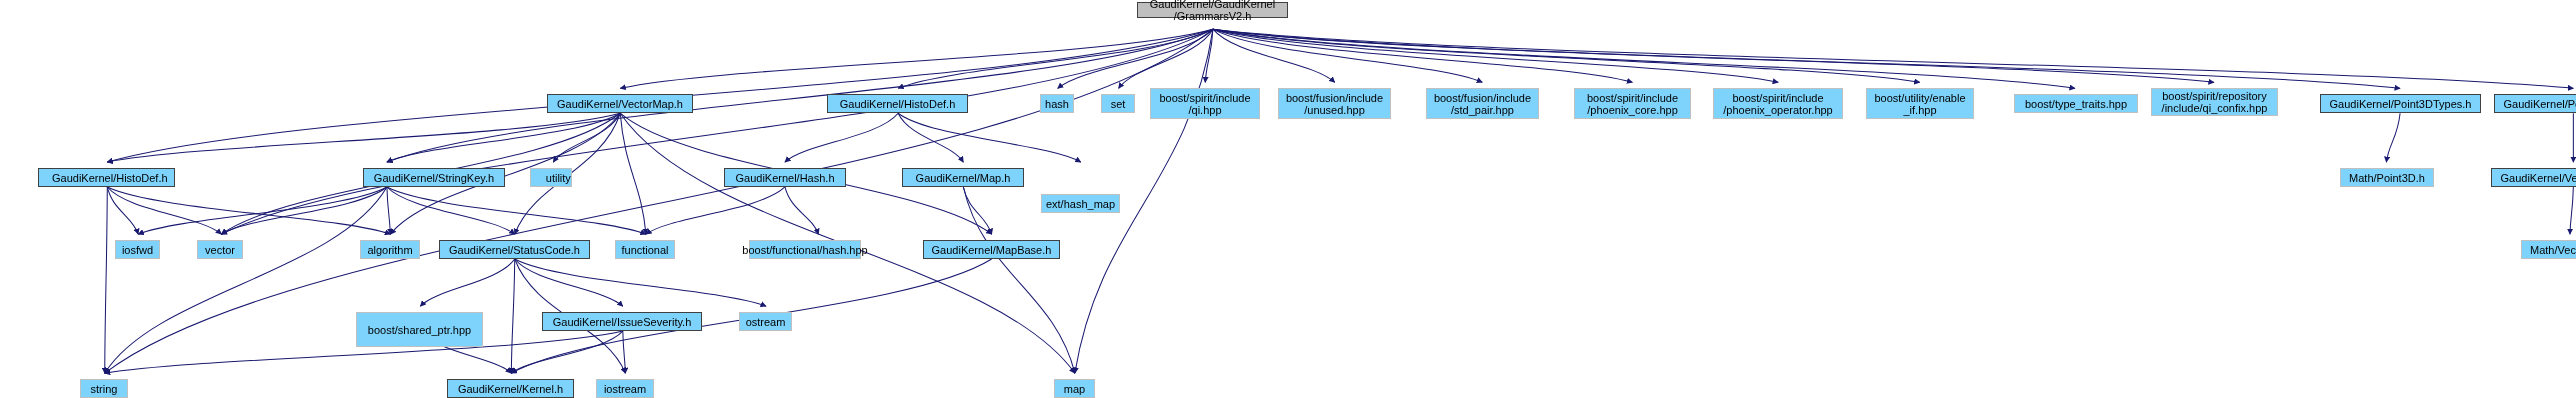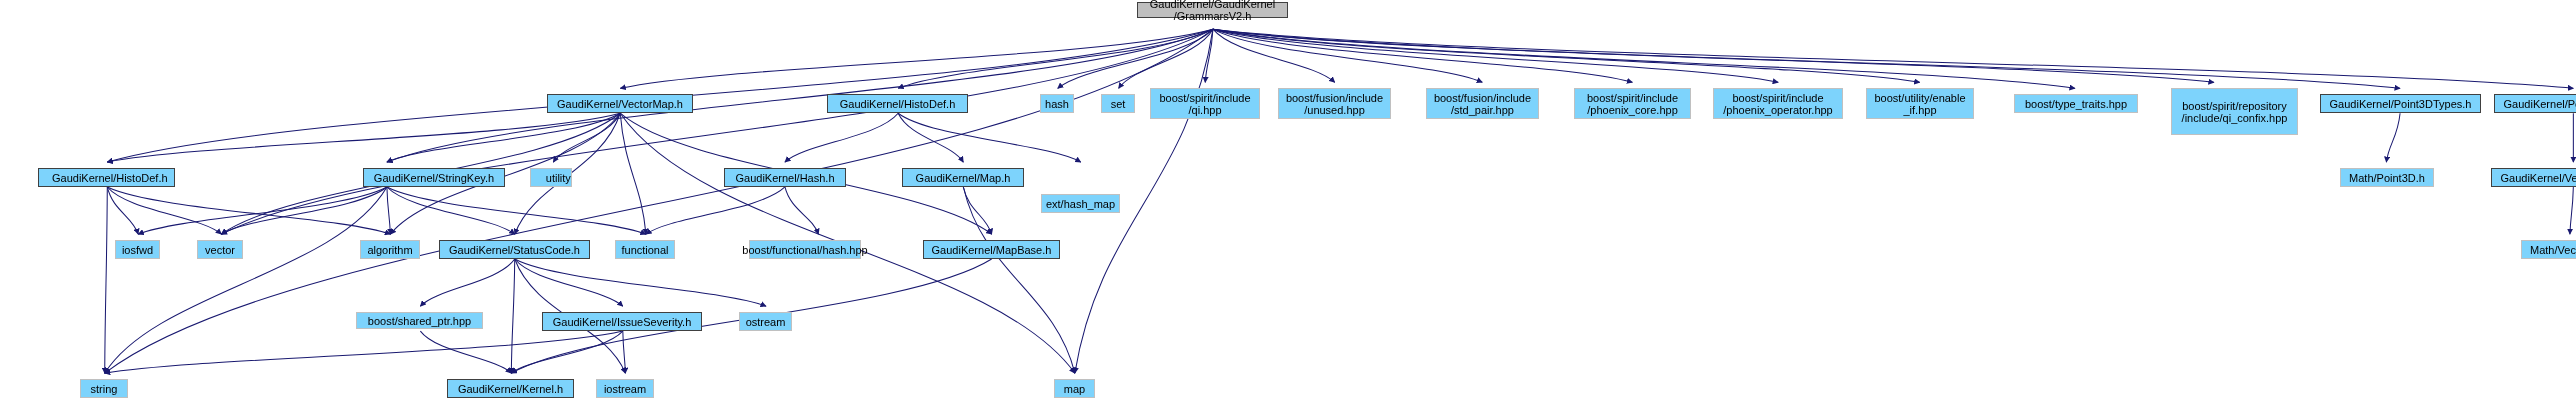--- a/index.html
+++ b/index.html
@@ -115,41 +115,41 @@
 /unused.hpp</div>
       <div class="node ext" style="left: 1426px; top: 88px; width: 113px; height: 31px;">boost/fusion/include
 /std_pair.hpp</div>
       <div class="node ext" style="left: 1574px; top: 88px; width: 117px; height: 31px;">boost/spirit/include
 /phoenix_core.hpp</div>
       <div class="node ext" style="left: 1713px; top: 88px; width: 130px; height: 31px;">boost/spirit/include
 /phoenix_operator.hpp</div>
       <div class="node ext" style="left: 1866px; top: 88px; width: 108px; height: 31px;">boost/utility/enable
 _if.hpp</div>
       <div class="node ext" style="left: 2014px; top: 94px; width: 124px; height: 19px;">boost/type_traits.hpp</div>
-      <div class="node ext" style="left: 2151px; top: 88px; width: 127px; height: 47px; margin-left: 20px;">boost/spirit/repository
+      <div class="node ext" style="left: 2151px; top: 88px; width: 127px; height: 28px;">boost/spirit/repository
 /include/qi_confix.hpp</div>
       <div class="node proj" style="left: 2320px; top: 94px; width: 161px; height: 19px;">GaudiKernel/Point3DTypes.h</div>
       <div class="node proj" style="left: 2494px; top: 94px; width: 161px; height: 19px;">GaudiKernel/Point4DTypes.h</div>
       <div class="node proj" style="left: 38px; top: 168px; width: 137px; height: 19px; padding-left: 10px;">GaudiKernel/HistoDef.h</div>
       <div class="node proj" style="left: 315px; top: 168px; width: 142px; height: 19px; margin-left: 48px;">GaudiKernel/StringKey.h</div>
       <div class="node ext" style="left: 530px; top: 168px; width: 42px; height: 19px; padding-left: 18px;">utility</div>
       <div class="node proj" style="left: 724px; top: 168px; width: 122px; height: 19px;">GaudiKernel/Hash.h</div>
       <div class="node proj" style="left: 902px; top: 168px; width: 122px; height: 19px;">GaudiKernel/Map.h</div>
       <div class="node ext" style="left: 1041px; top: 168px; width: 79px; height: 19px; margin-top: 26px;">ext/hash_map</div>
       <div class="node ext" style="left: 2340px; top: 168px; width: 94px; height: 19px;">Math/Point3D.h</div>
       <div class="node proj" style="left: 2491px; top: 168px; width: 167px; height: 19px;">GaudiKernel/Vector4DTypes.h</div>
       <div class="node ext" style="left: 115px; top: 240px; width: 45px; height: 19px;">iosfwd</div>
       <div class="node ext" style="left: 197px; top: 240px; width: 46px; height: 19px;">vector</div>
       <div class="node ext" style="left: 360px; top: 240px; width: 60px; height: 19px;">algorithm</div>
       <div class="node proj" style="left: 439px; top: 240px; width: 151px; height: 19px;">GaudiKernel/StatusCode.h</div>
       <div class="node ext" style="left: 615px; top: 240px; width: 60px; height: 19px;">functional</div>
       <div class="node ext" style="left: 749px; top: 240px; width: 112px; height: 19px;">boost/functional/hash.hpp</div>
       <div class="node proj" style="left: 923px; top: 240px; width: 137px; height: 19px;">GaudiKernel/MapBase.h</div>
       <div class="node ext" style="left: 2521px; top: 240px; width: 100px; height: 19px;">Math/Vector4D.h</div>
-      <div class="node ext" style="left: 356px; top: 312px; width: 127px; height: 17px;">boost/shared_ptr.hpp</div>
+      <div class="node ext" style="left: 356px; top: 312px; width: 127px; height: 35px;">boost/shared_ptr.hpp</div>
       <div class="node proj" style="left: 542px; top: 312px; width: 160px; height: 19px;">GaudiKernel/IssueSeverity.h</div>
       <div class="node ext" style="left: 739px; top: 312px; width: 53px; height: 19px;">ostream</div>
       <div class="node ext" style="left: 80px; top: 379px; width: 48px; height: 19px;">string</div>
       <div class="node proj" style="left: 447px; top: 379px; width: 127px; height: 19px;">GaudiKernel/Kernel.h</div>
       <div class="node ext" style="left: 596px; top: 379px; width: 58px; height: 19px;">iostream</div>
       <div class="node ext" style="left: 1054px; top: 379px; width: 41px; height: 19px;">map</div>
     </div>
 </div>
 
 

